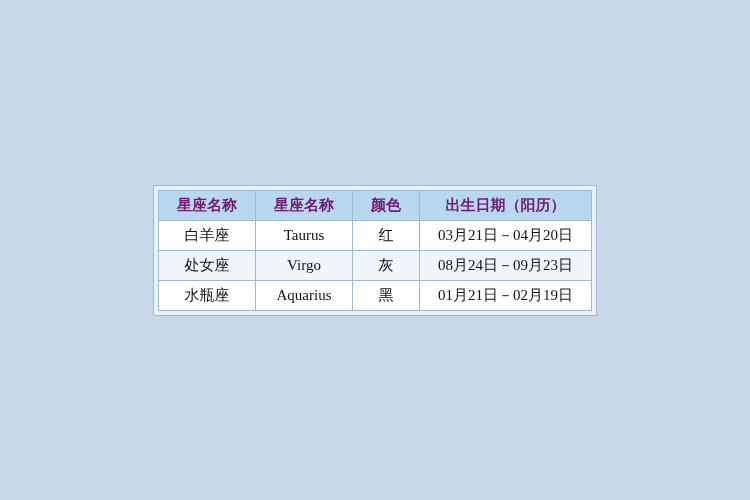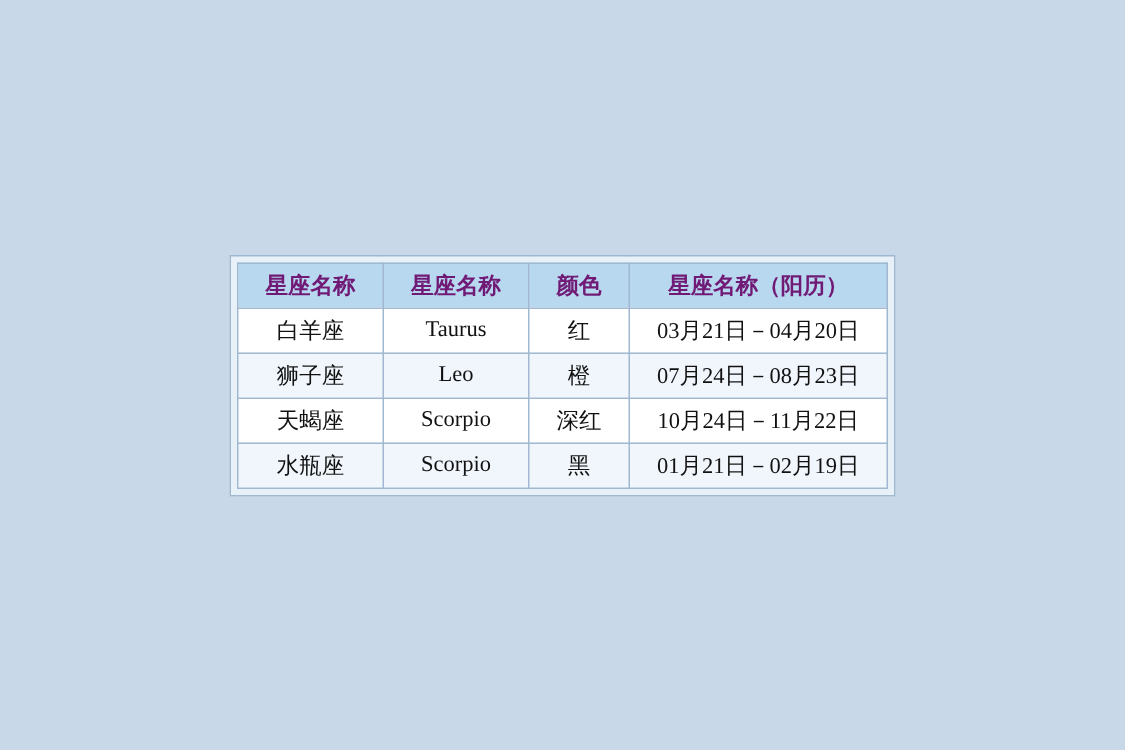--- a/index.html
+++ b/index.html
@@ -46,43 +46,37 @@
 </head>
 <body>
 
 <div class="table-wrapper">
   <table>
     <thead>
       <tr>
         <th>星座名称</th>
         <th>星座名称</th>
         <th>颜色</th>
-        <th>星座名称（阳历）</th>
+        <th>出生日期（阳历）</th>
       </tr>
     </thead>
     <tbody id="table-body">
     <tr>
           <td>白羊座</td>
           <td>Taurus</td>
           <td>红</td>
           <td>03月21日－04月20日</td>
         </tr>
         <tr>
-          <td>狮子座</td>
-          <td>Leo</td>
-          <td>橙</td>
-          <td>07月24日－08月23日</td>
-        </tr>
-        <tr>
-          <td>天蝎座</td>
-          <td>Scorpio</td>
-          <td>深红</td>
-          <td>10月24日－11月22日</td>
+          <td>处女座</td>
+          <td>Virgo</td>
+          <td>灰</td>
+          <td>08月24日－09月23日</td>
         </tr>
         <tr>
           <td>水瓶座</td>
-          <td>Scorpio</td>
+          <td>Aquarius</td>
           <td>黑</td>
           <td>01月21日－02月19日</td>
         </tr>
       </tbody>
   </table>
 </div>
 
 </body></html>

